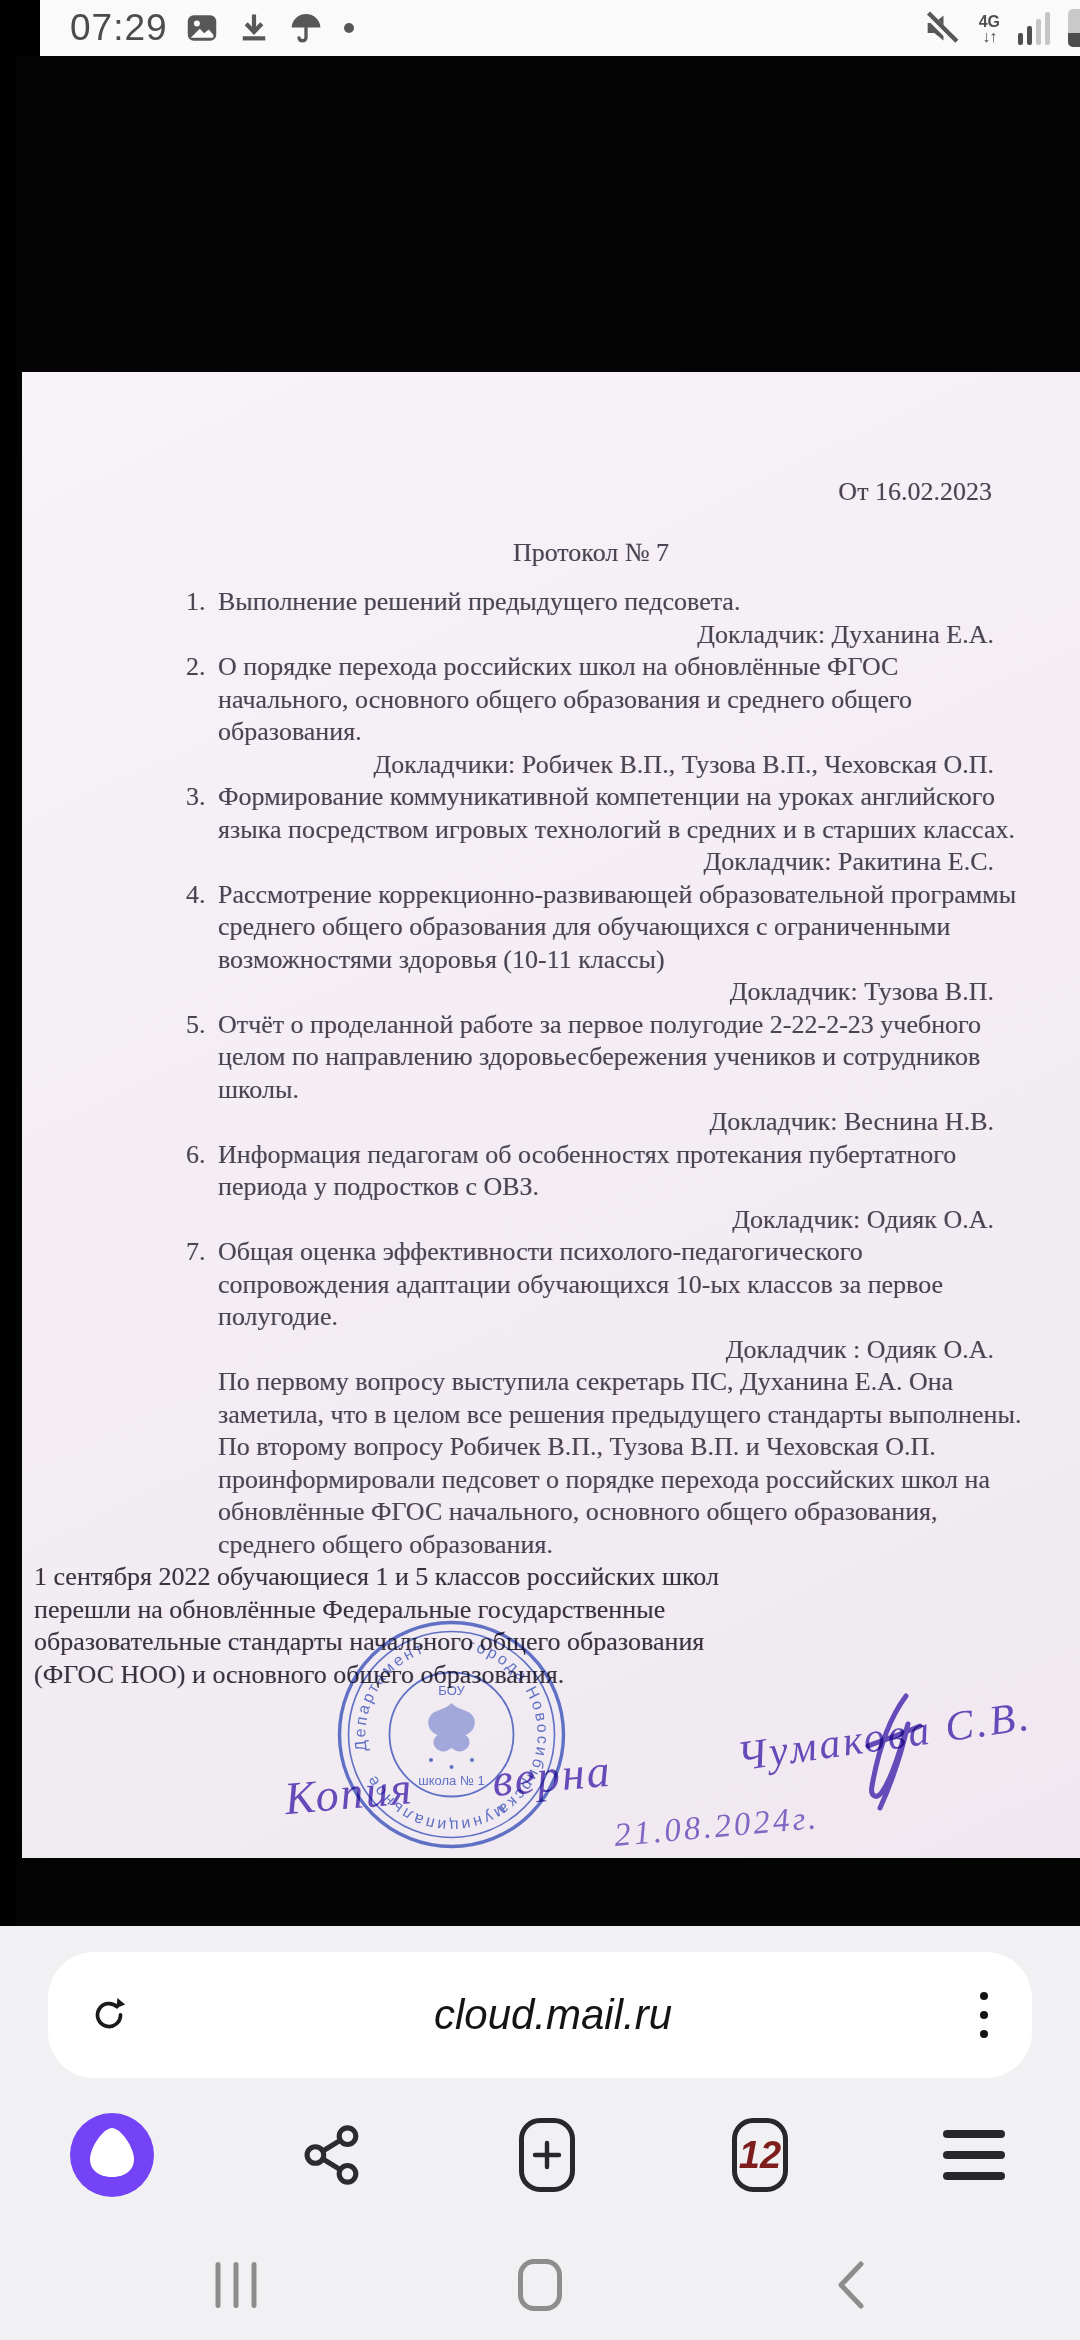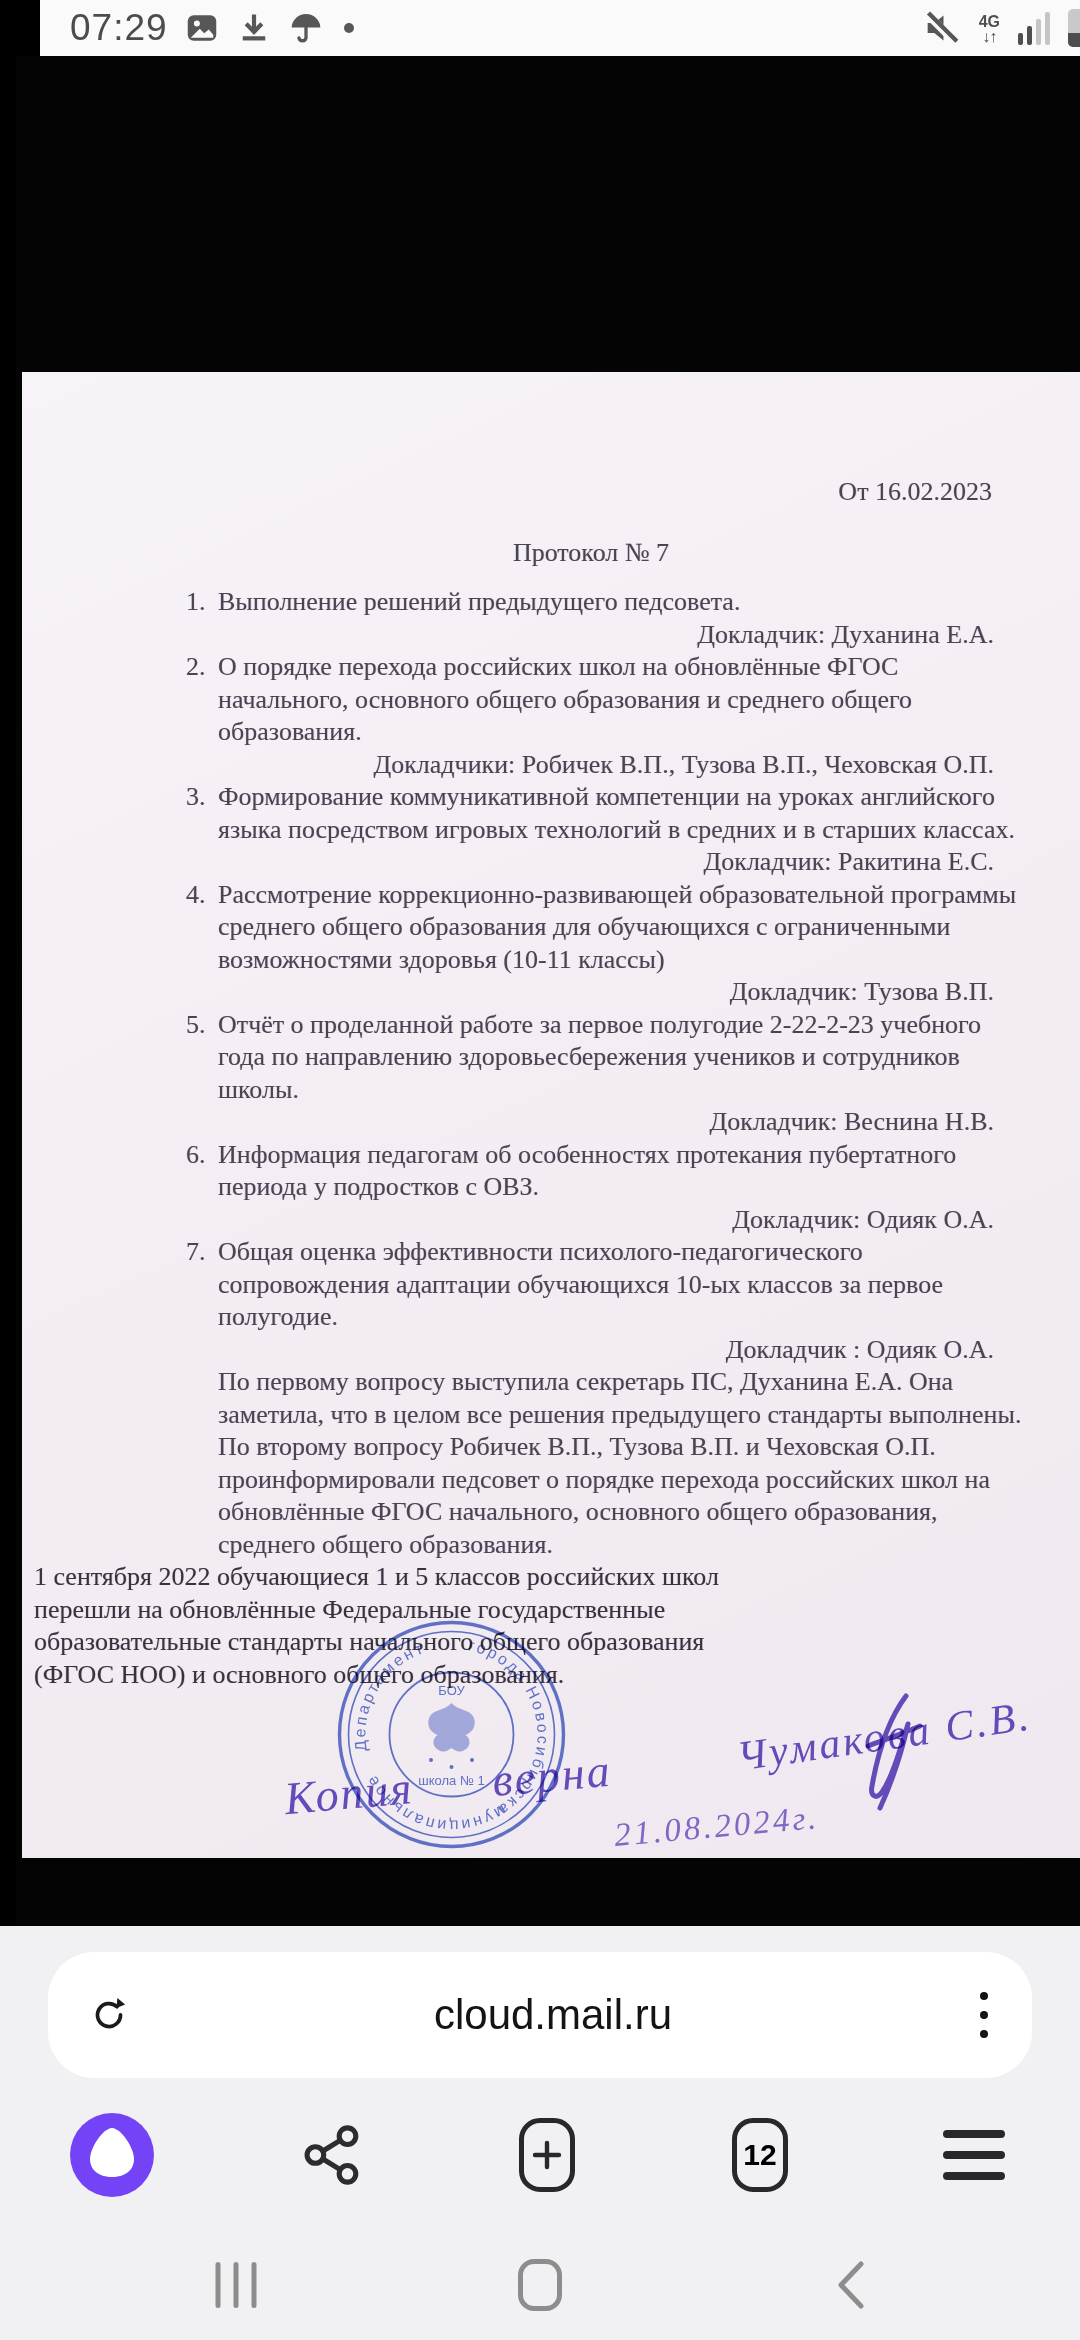--- a/index.html
+++ b/index.html
@@ -47,32 +47,32 @@
   .paras,.bold-block{margin-left:196px;margin-right:40px;}
   .bold-block{font-weight:400;color:#37323c;margin-left:12px;}
   
   .stamp{position:absolute;left:312px;top:1245px;width:235px;height:235px;opacity:.85;filter:blur(.4px);mix-blend-mode:multiply;}
   .hw{position:absolute;font-family:"Liberation Serif",serif;font-style:italic;color:#6b51c4;mix-blend-mode:multiply;}
   .hw-copy{left:262px;top:1386px;font-size:46px;transform:rotate(-5deg);word-spacing:66px;letter-spacing:2px;}
   .hw-name{left:714px;top:1340px;font-size:42px;transform:rotate(-8deg);letter-spacing:3px;}
   .hw-date{left:592px;top:1436px;font-size:33px;transform:rotate(-5deg);color:#8a6fd0;letter-spacing:3px;}
   .hw-paraph{position:absolute;left:828px;top:1318px;mix-blend-mode:multiply;}
   
-  .bottom-ui{position:absolute;top:1926px;left:0;width:1080px;height:414px;background:#f1f0f3;}
+  .bottom-ui{position:absolute;top:1926px;left:0;width:1080px;height:414px;background:#f1f0f3;font-style:italic;}
   .url-pill{
     position:absolute;left:48px;top:26px;width:984px;height:126px;background:#ffffff;
     border-radius:46px;display:flex;align-items:center;box-sizing:border-box;padding:0 38px;
   }
   .url-text{flex:1;text-align:center;font-size:42px;color:#141414;}
   .kebab{display:flex;flex-direction:column;gap:11px;padding:10px 6px;}
   .kebab i{width:8px;height:8px;border-radius:50%;background:#141414;display:block;}
   .tb-btn{position:absolute;transform:translate(-50%,-50%);display:flex;align-items:center;justify-content:center;}
   .rounded-btn{width:56px;height:74px;border:5px solid #28282b;border-radius:21px;box-sizing:border-box;
     display:flex;align-items:center;justify-content:center;background:transparent;}
-  .tab-count{font-size:30px;font-weight:600;color:#000000;font-family:"Liberation Sans",sans-serif;}
+  .tab-count{font-size:38px;font-weight:600;color:#7f1d1d;font-family:"Liberation Sans",sans-serif;}
   .burger{display:flex;flex-direction:column;gap:13px;}
   .burger i{display:block;width:62px;height:8px;border-radius:4px;background:#28282b;}
   .navbar-btn{position:absolute;transform:translate(-50%,-50%);display:flex;align-items:center;justify-content:center;}
   .recents{display:flex;gap:13px;}
   .recents i{display:block;width:5px;height:46px;background:#8d8d8d;border-radius:2.5px;}
   .home-sq{width:44px;height:52px;border:5px solid #8d8d8d;border-radius:16px;box-sizing:border-box;}
 </style>
 </head>
 <body>
 
@@ -148,21 +148,21 @@
         <div class="agenda-item">
           <span class="num">4.</span>
           <div class="line">Рассмотрение коррекционно-развивающей образовательной программы</div>
           <div class="line">среднего общего образования для обучающихся с ограниченными</div>
           <div class="line">возможностями здоровья (10-11 классы)</div>
           <div class="speaker">Докладчик: Тузова В.П.</div>
         </div>
         <div class="agenda-item">
           <span class="num">5.</span>
           <div class="line">Отчёт о проделанной работе за первое полугодие 2-22-2-23 учебного</div>
-          <div class="line">года по направлению здоровьесбережения учеников и сотрудников</div>
+          <div class="line">целом по направлению здоровьесбережения учеников и сотрудников</div>
           <div class="line">школы.</div>
           <div class="speaker">Докладчик: Веснина Н.В.</div>
         </div>
         <div class="agenda-item">
           <span class="num">6.</span>
           <div class="line">Информация педагогам об особенностях протекания пубертатного</div>
           <div class="line">периода у подростков с ОВЗ.</div>
           <div class="speaker">Докладчик: Одияк О.А.</div>
         </div>
         <div class="agenda-item">

